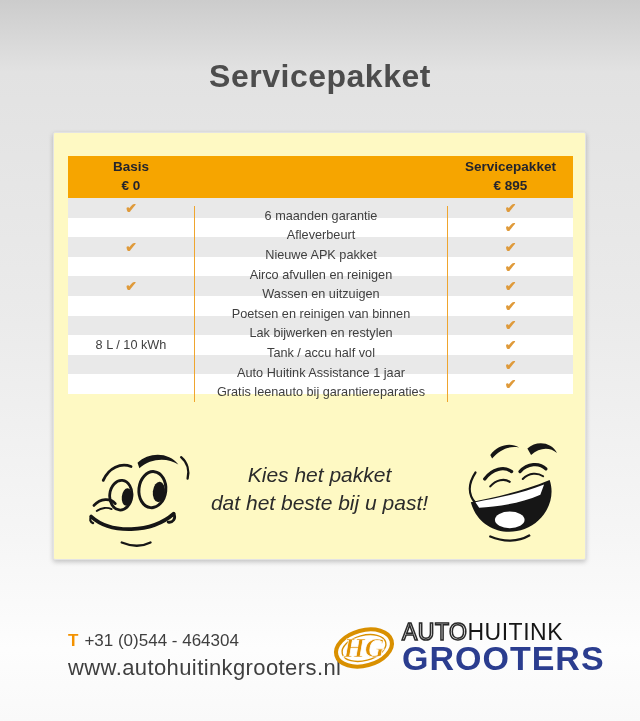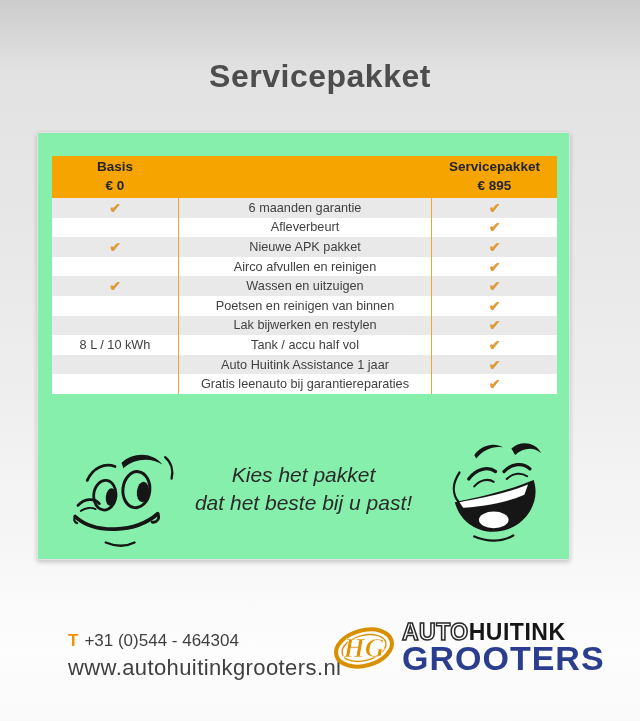--- a/index.html
+++ b/index.html
@@ -8,55 +8,55 @@
     font-family:"Liberation Sans", sans-serif;
     position:relative;
     background:linear-gradient(180deg, #cccccc 0%, #e2e2e2 10%, #ebebeb 45%, #f6f6f6 75%, #fdfdfd 90%, #f9f9f9 100%);
   }
   .page-title {
     position:absolute; top:58px; left:0; width:100%;
     text-align:center; font-size:32px; font-weight:bold;
     color:var(--title-gray); letter-spacing:0.5px;
   }
   .card {
-    position:absolute; left:37px; top:132px; width:533px; height:428px;
-    background:#86efac; border:1px solid #e3e3e3; border-radius:2px;
+    position:absolute; left:53px; top:132px; width:533px; height:428px;
+    background:#fef9c3; border:1px solid #e3e3e3; border-radius:2px;
     box-shadow:0 2px 5px rgba(0,0,0,0.22);
   }
   .pricing-table { position:absolute; left:14px; top:23px; width:505px; }
   .thead { display:flex; background:var(--header-orange); height:42px; }
   .hcell {
     display:flex; flex-direction:column; justify-content:center;
     text-align:center; font-weight:bold; font-size:13.5px; line-height:1.4;
     color:#24242c;
   }
   .c1 { width:126px; } .c2 { flex:1; } .c3 { width:125px; }
   .trow { display:flex; height:19.6px; font-size:12.7px; color:var(--text-dark); }
   .trow.gray { background:var(--row-alt-bg); }
   .trow.white { background:#ffffff; }
   .tcell { display:flex; align-items:center; justify-content:center; height:100%; }
   .col-basis { width:126px; }
-  .col-label { flex:1; border-left:1px solid var(--separator-orange); border-right:1px solid var(--separator-orange); }
+  .col-label { flex:1; border-left:1px solid var(--separator-orange); border-right:1px solid var(--separator-orange);margin-top:8px; }
   .col-service { width:125px; }
   .check { color:var(--check-orange); font-size:14px; font-weight:bold; line-height:1; }
   .orow { display:flex; height:22px; background:var(--option-row-bg); font-size:12.7px; color:var(--text-dark); }
   .face { position:absolute; width:108px; height:102px; }
   .face-left { left:30px; top:314px; }
   .face-right { left:405px; top:308px; }
   .tagline {
     position:absolute; left:130px; right:130px; top:328px;
     text-align:center; font-style:italic; font-size:21px; line-height:1.35;
     color:#2b2b2b;
   }
   .footer-contact { position:absolute; left:68px; top:629px; font-size:17px; color:var(--text-dark); line-height:1.4; }
   .phone-prefix { color:var(--footer-orange); font-weight:bold; margin-right:6px; }
   .website-line { font-size:22px; letter-spacing:0.4px; }
   .brand-logo { position:absolute; left:330px; top:620px; display:flex; align-items:center; }
   .logo-text { margin-left:4px; line-height:0.92; white-space:nowrap; }
-  .logo-line1 { font-size:23px; font-weight:700; letter-spacing:0.5px; }
+  .logo-line1 { font-size:23px; font-weight:400; letter-spacing:0.5px; }
   .word-auto { color:#ffffff; -webkit-text-stroke:1.5px #2a2a2a; text-shadow:0 0 1px #2a2a2a; }
   .word-huitink { color:#161616; }
   .word-grooters { display:block; font-size:34px; font-weight:900; color:var(--navy); letter-spacing:1px; }
 </style>
 </head>
 <body>
 
 <div class="page-title">Servicepakket</div>
 
 <div class="card">

